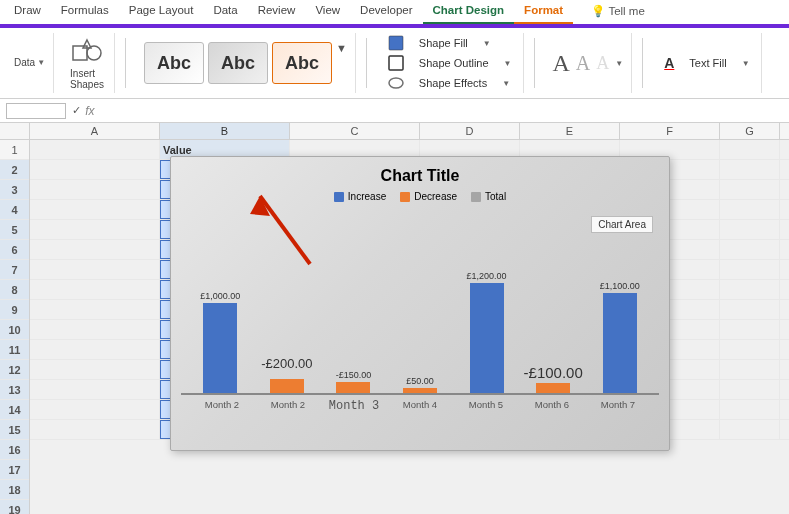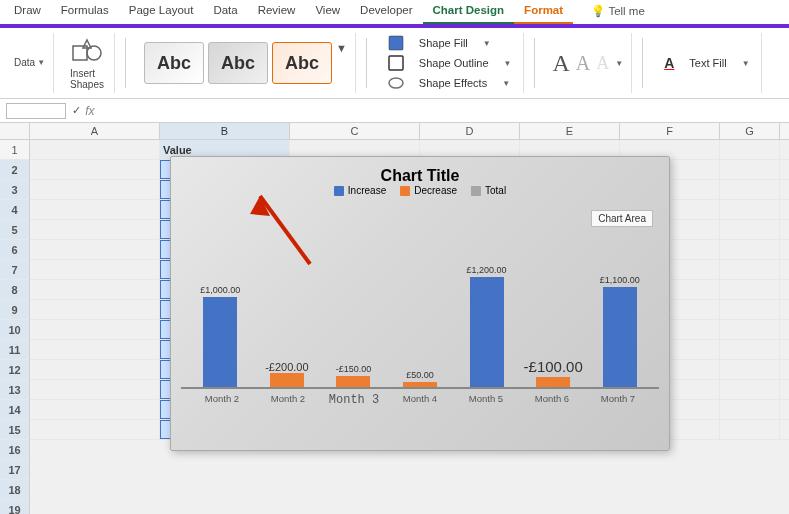--- a/index.html
+++ b/index.html
@@ -84,21 +84,21 @@
       top: 16px;
       left: 140px;
       width: 500px;
       height: 295px;
       background: linear-gradient(135deg, #e8e8e8 0%, #d8d8d8 40%, #c8c8c8 100%);
       border: 1px solid #aaa;
       border-radius: 2px;
       box-shadow: 2px 2px 8px rgba(0,0,0,0.25);
       padding: 10px;
     }
-    .chart-title { text-align: center; font-size: 16px; font-weight: 700; color: #000; }
+    .chart-title { text-align: center; font-size: 16px; font-weight: 700; color: #000; margin-bottom: 6px; }
     .chart-legend { display: flex; align-items: center; justify-content: center; gap: 14px; font-size: 10px; margin-bottom: 8px; }
     .legend-item { display: flex; align-items: center; gap: 4px; }
     .legend-dot { width: 10px; height: 10px; border-radius: 1px; }
     .bar-group { display: flex; flex-direction: column; align-items: center; flex: 1; position: relative; }
     .chart-area-tooltip {
       position: absolute;
       top: 6px;
       right: 6px;
       background: #f9f9f9;
       border: 1px solid #bbb;
@@ -428,21 +428,21 @@
         <div style="position:relative;">
           <div class="chart-area-tooltip">Chart Area</div>
           <div style="display:flex;align-items:flex-end;height:185px;padding:0 8px 0 8px;border-bottom:2px solid #888;gap:4px;justify-content:space-around;">
 
             <div class="bar-group">
               <span style="font-size:9px;color:#333;margin-bottom:2px;white-space:nowrap;">£1,000.00</span>
               <div style="width:34px;height:90px;background:#4472c4;"></div>
             </div>
 
             <div class="bar-group">
-              <span style="font-size:11px;color:#333;margin-bottom:0;white-space:nowrap;">-£200.00</span>
+              <span style="font-size:13px;color:#333;margin-bottom:8px;white-space:nowrap;">-£200.00</span>
               <div style="width:34px;height:14px;background:#ed7d31;"></div>
             </div>
 
             <div class="bar-group">
               <span style="font-size:9px;color:#333;margin-bottom:2px;white-space:nowrap;">-£150.00</span>
               <div style="width:34px;height:11px;background:#ed7d31;"></div>
             </div>
 
             <div class="bar-group">
               <span style="font-size:9px;color:#333;margin-bottom:2px;white-space:nowrap;">£50.00</span>

